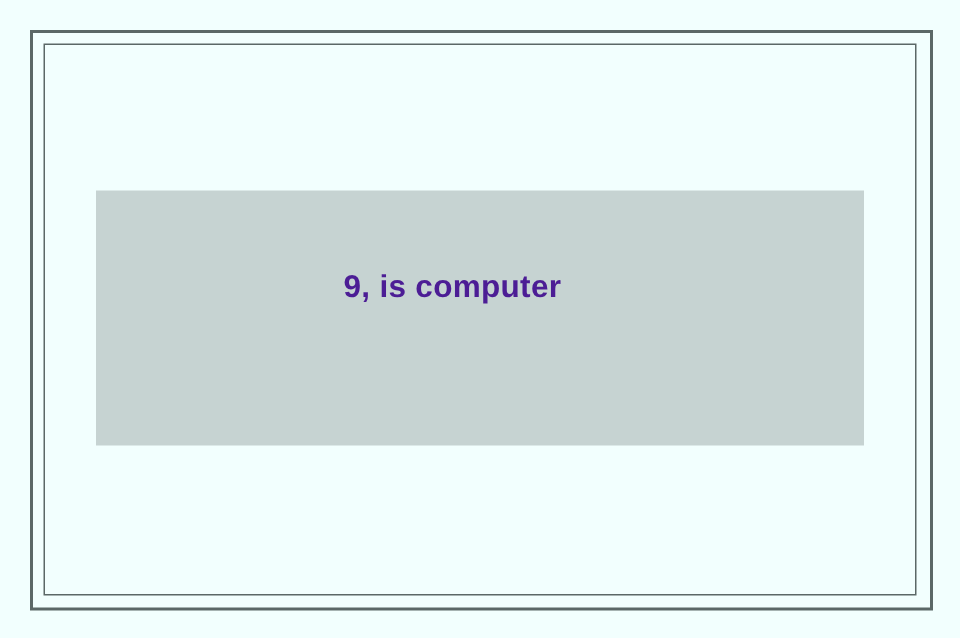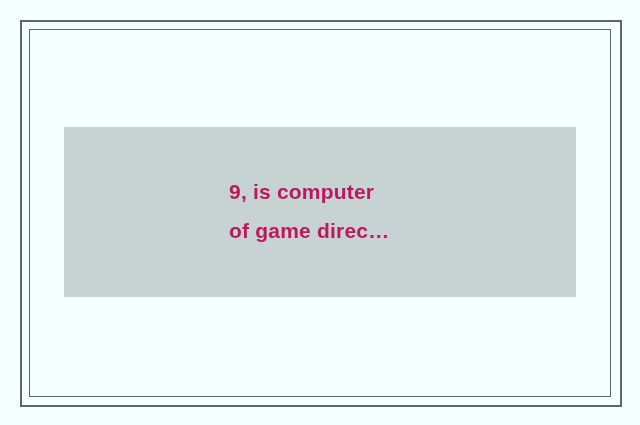--- a/index.html
+++ b/index.html
@@ -14,28 +14,27 @@
   .inner-frame {
     position:absolute; left:29px; top:29px; width:580px; height:366px;
     border:1px solid #5b6867;
   }
   .card {
     position:absolute; left:64px; top:127px; width:512px; height:170px;
     background:#c6d3d2;
   }
   .caption {
     position:absolute; left:229px; top:172px;
-    color:#be185d; font-weight:bold; font-size:21px; line-height:39px;
+    color:#4c1d95; font-weight:bold; font-size:21px; line-height:39px;
     font-family: "Liberation Sans", sans-serif; letter-spacing:0.2px;
   }
   .caption div { white-space:nowrap; }
 </style>
 </head>
 <body>
 
 <div class="outer-frame"></div>
 <div class="inner-frame"></div>
 
 <div class="card"></div>
 <div class="caption">
   <div>9, is computer</div>
-  <div>of game direc…</div>
 </div>
 
 </body></html>

